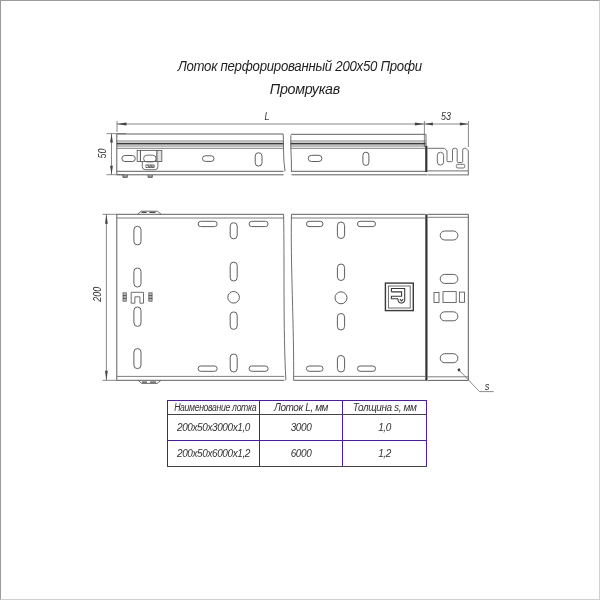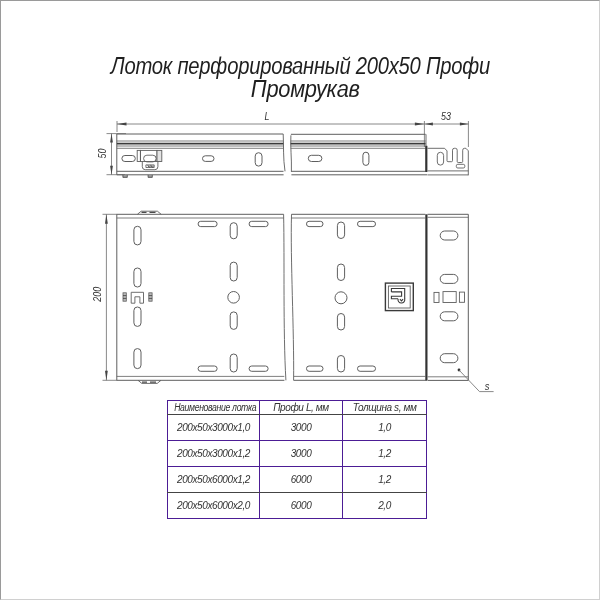--- a/index.html
+++ b/index.html
@@ -1,18 +1,18 @@
 <!DOCTYPE html>
 <html><head>
 <meta charset="utf-8">
 <style>
   html,body{margin:0;padding:0;background:#fff;width:600px;height:600px;overflow:hidden;}
   body{font-family:"Liberation Sans", sans-serif;position:relative;}
   .title{position:absolute;left:0;top:55px;width:600px;text-align:center;
-         font-style:italic;font-size:23px;line-height:22.5px;color:#1f1f1f;
+         font-style:italic;font-size:15px;line-height:22.5px;color:#1f1f1f;
          letter-spacing:-0.3px;}
   .t1{display:inline-block;transform:scaleX(0.88);transform-origin:50% 50%;}
   .t2{display:inline-block;transform:translateX(5px) scaleX(0.95);transform-origin:50% 50%;}
   svg{position:absolute;left:0;top:0;}
   table{position:absolute;left:167px;top:400px;border-collapse:collapse;table-layout:fixed;
         width:259px;font-style:italic;font-size:10px;color:#333;}
   td,th{border:1px solid #4c1d95;text-align:center;vertical-align:middle;padding:0;
         font-weight:normal;overflow:hidden;white-space:nowrap;letter-spacing:-0.4px;}
   tr{height:26px;}
   tr.hd{height:14px;}
@@ -262,37 +262,27 @@
 
 <table cellspacing="0">
   <colgroup>
       <col style="width:92px">
       <col style="width:83px">
       <col style="width:84px">
     </colgroup>
   <tbody>
       <tr class="hd thick">
         <th><span class="cnd">Наименование лотка</span></th>
-        <th>Профи L, мм</th>
+        <th>Лоток L, мм</th>
         <th>Толщина s, мм</th>
       </tr>
   <tr>
         <td>200х50х3000х1,0</td>
         <td>3000</td>
         <td>1,0</td>
       </tr>
-  <tr>
-        <td>200х50х3000х1,2</td>
-        <td>3000</td>
-        <td>1,2</td>
-      </tr>
   <tr class="thick">
         <td>200х50х6000х1,2</td>
         <td>6000</td>
         <td>1,2</td>
       </tr>
-  <tr>
-        <td>200х50х6000х2,0</td>
-        <td>6000</td>
-        <td>2,0</td>
-      </tr>
 </tbody>
   </table>
 
 </body></html>

